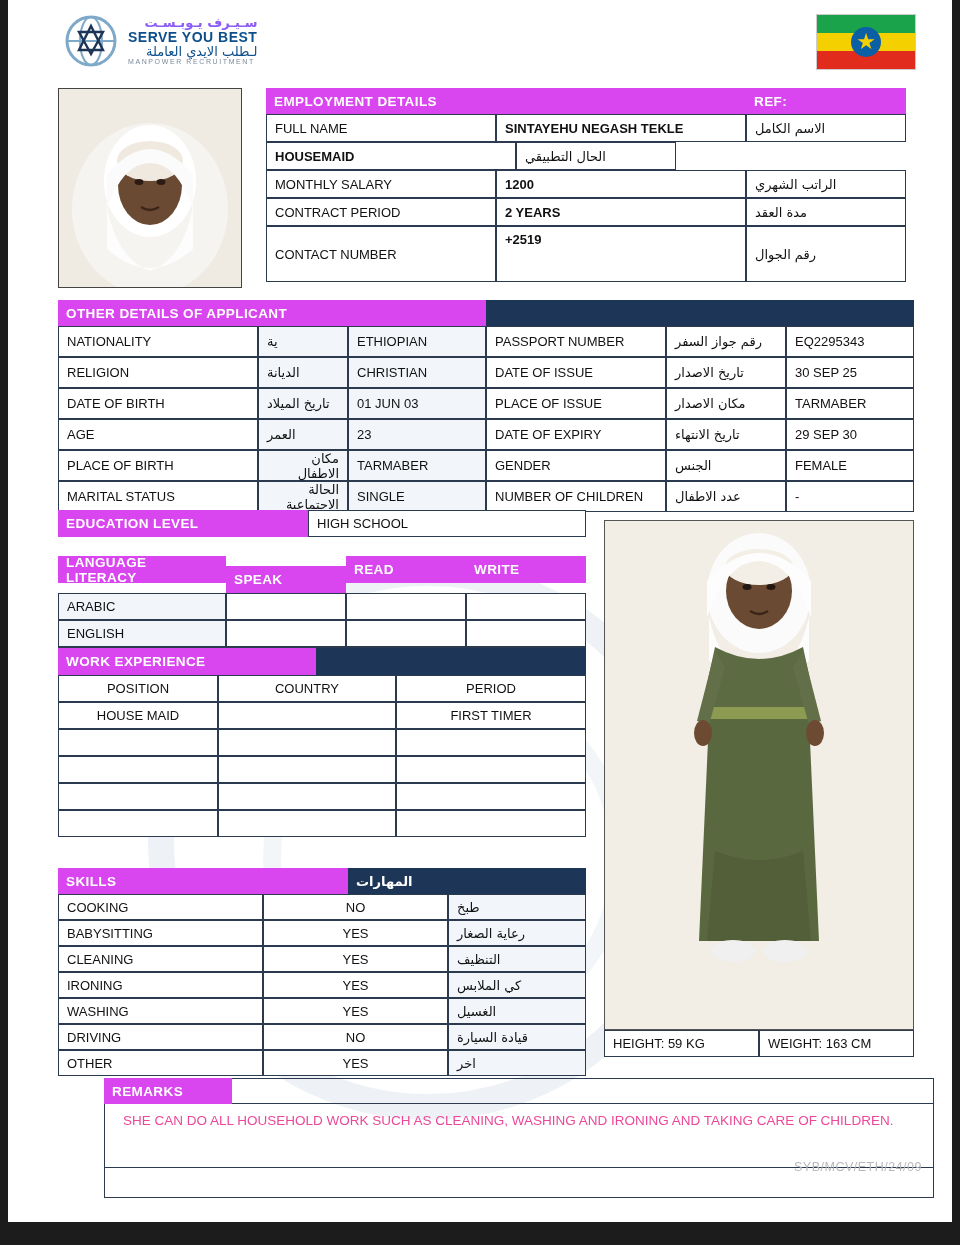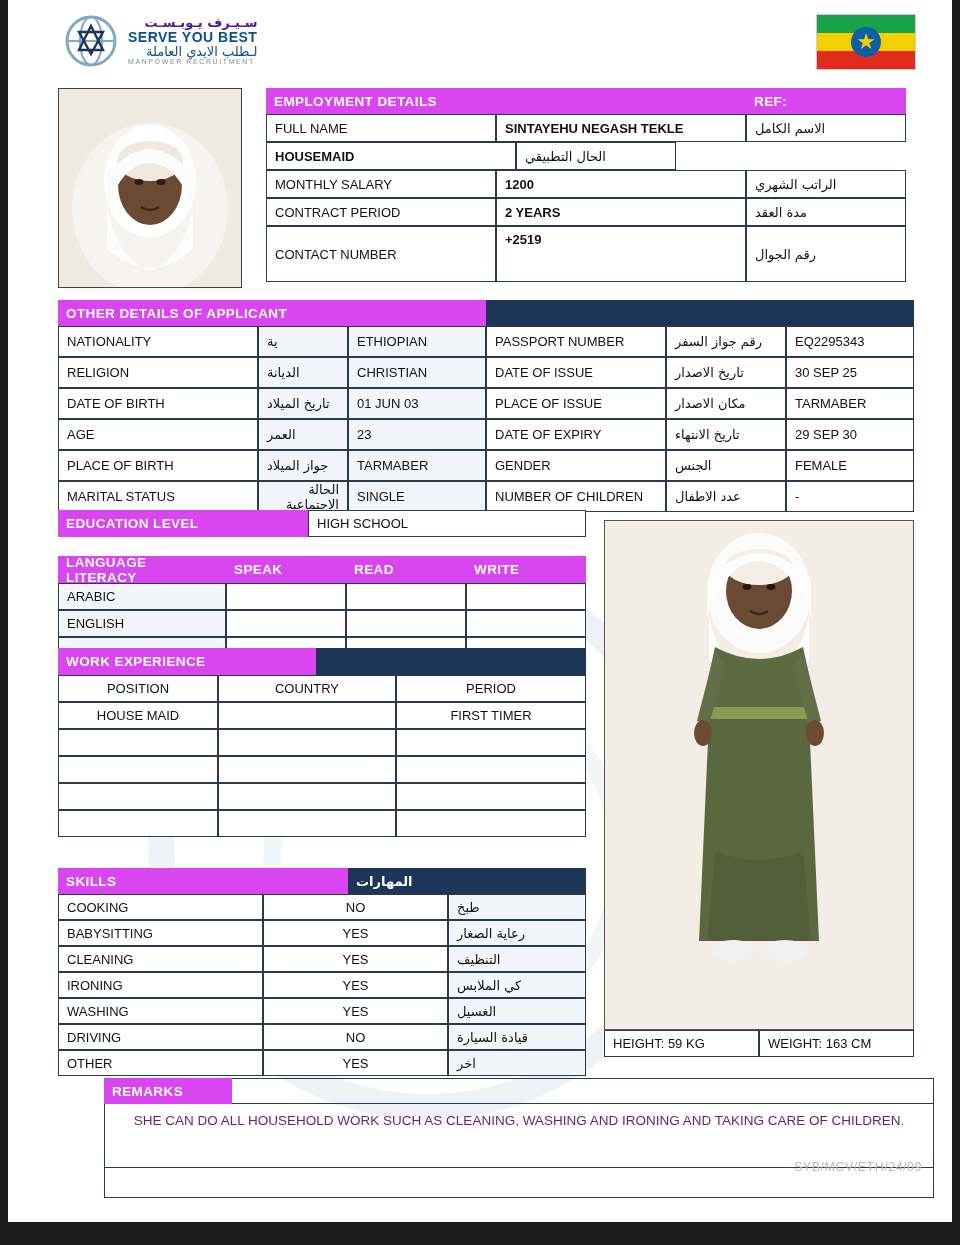--- a/index.html
+++ b/index.html
@@ -33,21 +33,21 @@
     border-radius:50%;
     border: 18px solid rgba(200,212,226,0.22);
   }
 
   
   .hdr { position:absolute; left:0; top:0; width:944px; height:86px; }
   .logo-wrap { position:absolute; left:56px; top:14px; display:flex; align-items:center; gap:10px; }
   .logo-mark { width:54px; height:54px; position:relative; }
   .logo-mark svg { display:block; }
   .logo-text { line-height:1.05; }
-  .logo-ar { font-size:19px; color:#4c1d95; letter-spacing:1px; text-align:right; font-weight:bold;}
+  .logo-ar { font-size:19px; color:#8b5cf6; letter-spacing:1px; text-align:right; font-weight:bold;}
   .logo-en { font-size:14px; color:#0d4f8b; font-weight:bold; letter-spacing:.5px; }
   .logo-ar2 { font-size:11px; color:#0d4f8b; text-align:right; }
   .logo-sub { font-size:7px; color:#7a8a9a; letter-spacing:1.6px; }
 
   .flag { position:absolute; right:36px; top:14px; width:100px; height:56px; border:1px solid #ccc; overflow:hidden; }
   .flag .g { position:absolute; left:0; top:0; width:100%; height:33.33%; background:#1aa34a; }
   .flag .y { position:absolute; left:0; top:33.33%; width:100%; height:33.33%; background:#f5d000; }
   .flag .r { position:absolute; left:0; top:66.66%; width:100%; height:33.34%; background:#e02b1d; }
   .flag .disc { position:absolute; left:50%; top:50%; width:30px; height:30px; margin:-15px 0 0 -15px; border-radius:50%; background:#0b5fa5; display:flex; align-items:center; justify-content:center; color:#f5d000; font-size:22px; line-height:1; }
 
@@ -84,21 +84,21 @@
   
   .edu { position:absolute; left:50px; top:510px; width:528px; display:flex; }
   .edu-bar { width:250px; height:27px; }
   .edu-val { width:278px; height:27px; }
 
   
   .lang { position:absolute; left:50px; top:556px; width:528px; }
   .lang-hdr { display:flex; }
   .lang-hdr div { height:27px; }
   .lh1 { width:168px; }
-  .lh2 { width:120px; }
+  .lh2 { width:120px;margin-top:10px; }
   .lh3 { width:120px; }
   .lh4 { width:120px; }
   .lang-row { display:flex; }
   .lang-row .c1 { width:168px; height:27px; }
   .lang-row .c2, .lang-row .c3, .lang-row .c4 { width:120px; height:27px; }
 
   
   .work { position:absolute; left:50px; top:648px; width:576px; }
   .work-bar { display:flex; }
   .work-bar .b1 { width:258px; height:27px; }
@@ -124,21 +124,21 @@
   .sk-row .c3 { width:138px; height:26px; justify-content:flex-end; }
 
   
   .photo2 { position:absolute; left:596px; top:520px; width:310px; height:510px; border:1px solid #555; overflow:hidden; background:#efe9df; }
   .hw { position:absolute; left:596px; top:1030px; width:310px; height:27px; display:flex; }
   .hw div { width:155px; height:27px; }
 
   
   .remarks-bar { position:absolute; left:96px; top:1078px; width:128px; height:26px; }
   .remarks-box { position:absolute; left:96px; top:1078px; width:830px; height:26px; border:1px solid #2b3a4f; }
-  .remarks-body { position:absolute; left:96px; top:1104px; width:830px; height:64px; border:1px solid #2b3a4f; border-top:none; padding:7px 10px; font-size:13.5px; line-height:1.5; color:#701a75;text-align:center; }
+  .remarks-body { position:absolute; left:96px; top:1104px; width:830px; height:64px; border:1px solid #2b3a4f; border-top:none; padding:7px 18px; font-size:13.5px; line-height:1.5; color:#ec4899; }
   .remarks-foot { position:absolute; left:96px; top:1168px; width:830px; height:30px; border:1px solid #2b3a4f; border-top:none; }
   .refcode { position:absolute; right:30px; bottom:48px; font-size:12.5px; color:#b9b9b9; letter-spacing:.5px; }
 </style>
 </head>
 <body>
 
 <div class="page">
   <div class="watermark"></div>
 
   <div class="hdr">
@@ -251,21 +251,21 @@
       <div class="cell od-c1">AGE</div>
       <div class="cell od-c2 ar light">العمر</div>
       <div class="cell od-c3 light">23</div>
       <div class="cell od-c4">DATE OF EXPIRY</div>
       <div class="cell od-c5 ar">تاريخ الانتهاء</div>
       <div class="cell od-c6">29 SEP 30</div>
     </div>
 
     <div class="od-row">
       <div class="cell od-c1">PLACE OF BIRTH</div>
-      <div class="cell od-c2 ar light">جواز الميلاد</div>
+      <div class="cell od-c2 ar light">مكان الاطفال</div>
       <div class="cell od-c3 light">TARMABER</div>
       <div class="cell od-c4">GENDER</div>
       <div class="cell od-c5 ar">الجنس</div>
       <div class="cell od-c6">FEMALE</div>
     </div>
 
     <div class="od-row">
       <div class="cell od-c1">MARITAL STATUS</div>
       <div class="cell od-c2 ar light">الحالة الاجتماعية</div>
       <div class="cell od-c3 light">SINGLE</div>

